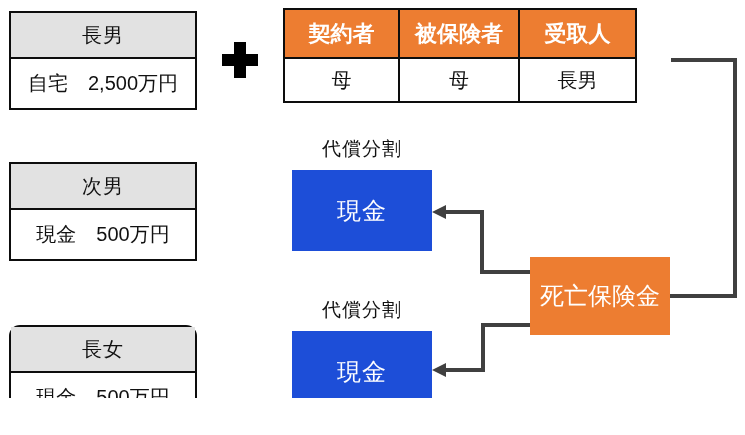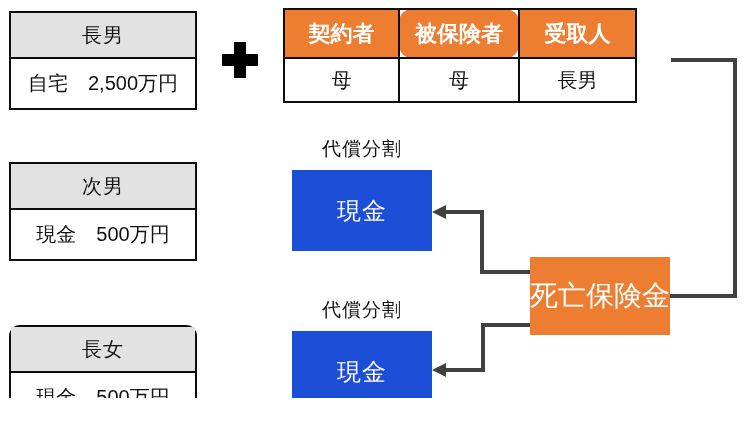--- a/index.html
+++ b/index.html
@@ -70,21 +70,21 @@
     color: #ffffff;
     height: 49px;
     font-size: 22px;
     font-weight: bold;
   }
   table.policy td {
     background: #ffffff;
     height: 44px;
     font-size: 20px;
   }
-  .col-a { width: 115px; } .col-b { width: 120px; border-radius: 13px; } .col-c { width: 117px; }
+  .col-a { width: 115px; } .col-b { width: 120px; } .col-c { width: 117px; }
 
   
   .comp-label {
     position: absolute;
     left: 292px;
     width: 140px;
     text-align: center;
     font-size: 19px;
     letter-spacing: 1px;
     color: #111;
@@ -108,21 +108,21 @@
     position: absolute;
     left: 530px;
     top: 257px;
     width: 140px;
     height: 78px;
     background: #ed7d31;
     color: #ffffff;
     display: flex;
     align-items: center;
     justify-content: center;
-    font-size: 28px;
+    font-size: 24px;
   }
 
   
   .seg { position: absolute; background: #404040; }
   .arrowhead {
     position: absolute;
     width: 0; height: 0;
     border-top: 7px solid transparent;
     border-bottom: 7px solid transparent;
     border-right: 14px solid #404040;

